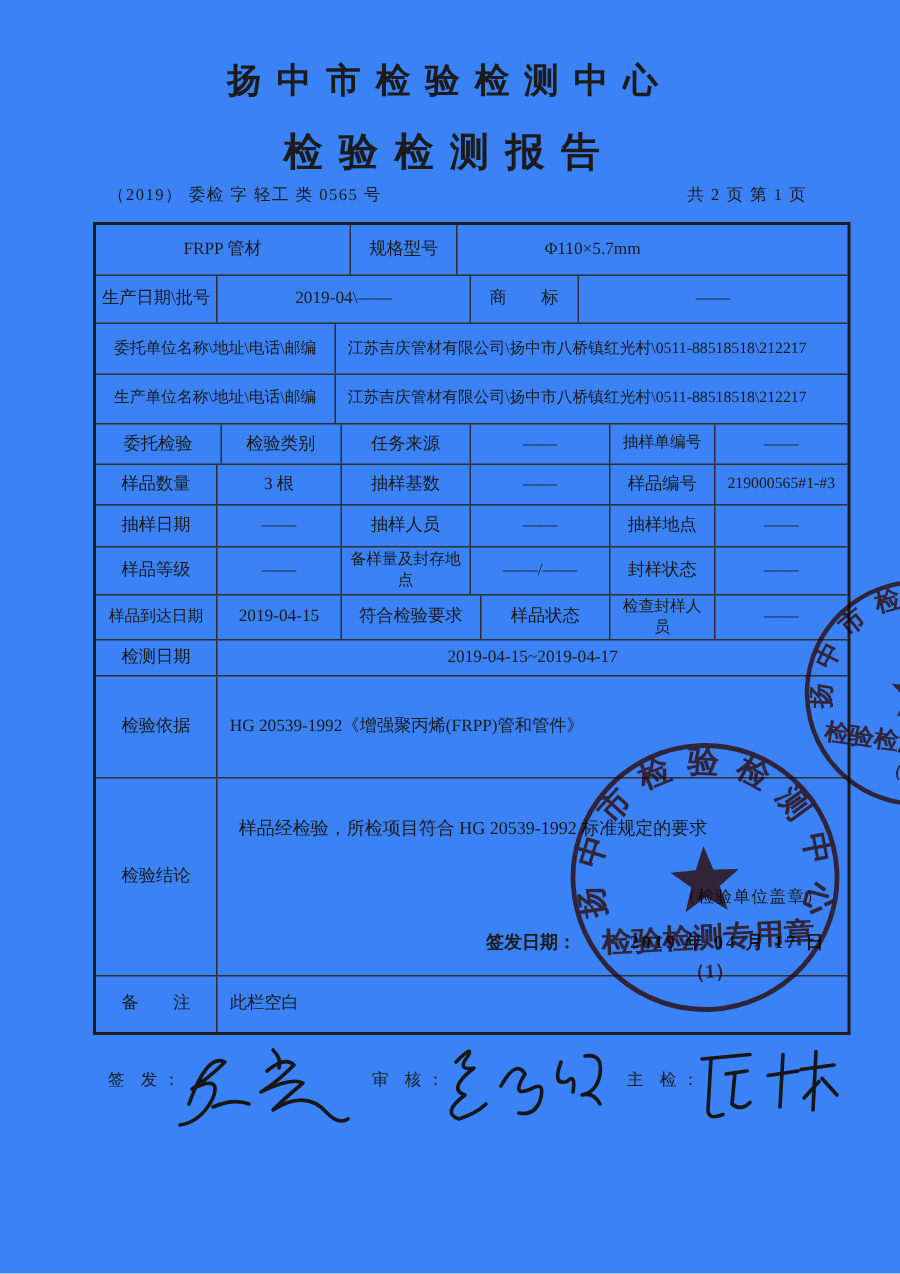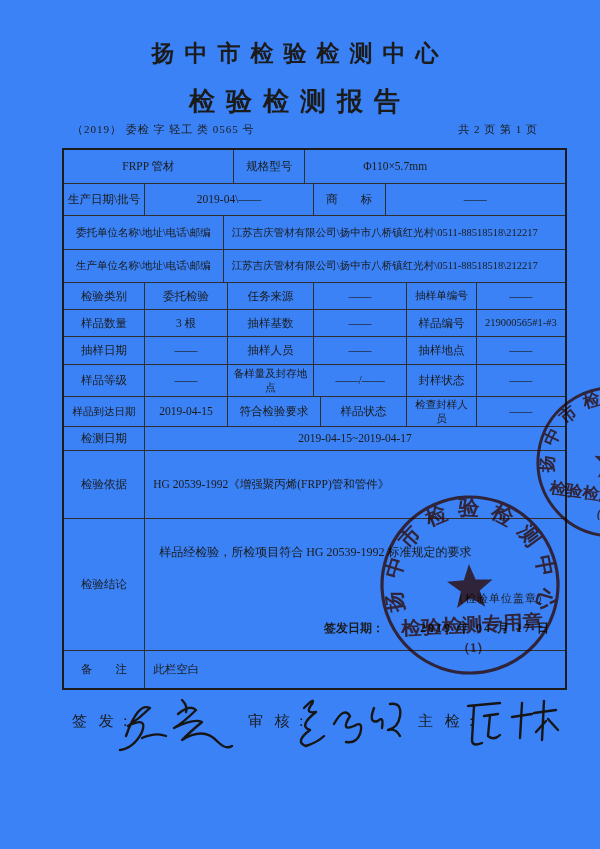--- a/index.html
+++ b/index.html
@@ -39,21 +39,21 @@
   .conclusion-cell{position:relative;align-items:flex-start;justify-content:flex-start;
     text-align:left;padding:26px 14px 0 14px;font-size:12px;}
   .seal-hint{position:absolute;right:16px;bottom:44px;font-size:11px;letter-spacing:1px;}
   .issue-line{position:absolute;right:14px;bottom:14px;font-size:12px;white-space:nowrap;font-weight:bold;}
   .issue-line .date{margin-left:36px;letter-spacing:2px;}
   
   .seal{position:absolute;mix-blend-mode:multiply;opacity:.92;pointer-events:none;}
   .seal-main{left:377px;top:492px;width:186px;height:186px;transform:rotate(-3deg);}
   .seal-edge{left:532px;top:382px;width:160px;height:160px;transform:rotate(8deg);}
   
-  .sig-label{position:absolute;font-size:15px;letter-spacing:4px;white-space:nowrap;}
+  .sig-label{position:absolute;font-size:11px;letter-spacing:4px;white-space:nowrap;}
   .sig{position:absolute;}
   .sig path{fill:none;stroke:#161616;stroke-width:2.4;stroke-linecap:round;stroke-linejoin:round;}
 </style>
 </head>
 <body>
 
 <div class="page">
 
   <div class="org-name">扬中市检验检测中心</div>
   <div class="report-title">检验检测报告</div>
@@ -81,22 +81,22 @@
       <div class="tcell cb1 small">委托单位名称\地址\电话\邮编</div>
       <div class="tcell cb2 left small">江苏吉庆管材有限公司\扬中市八桥镇红光村\0511-88518518\212217</div>
     </div>
 
     <div class="trow h33">
       <div class="tcell cb1 small">生产单位名称\地址\电话\邮编</div>
       <div class="tcell cb2 left small">江苏吉庆管材有限公司\扬中市八桥镇红光村\0511-88518518\212217</div>
     </div>
 
     <div class="trow h27">
+      <div class="tcell cc2">委托检验</div>
       <div class="tcell cc1">检验类别</div>
-      <div class="tcell cc2">委托检验</div>
       <div class="tcell cc3">任务来源</div>
       <div class="tcell cc4">——</div>
       <div class="tcell cc5 small">抽样单编号</div>
       <div class="tcell cc6">——</div>
     </div>
 
     <div class="trow h27">
       <div class="tcell cc1">样品数量</div>
       <div class="tcell cc2">3 根</div>
       <div class="tcell cc3">抽样基数</div>

